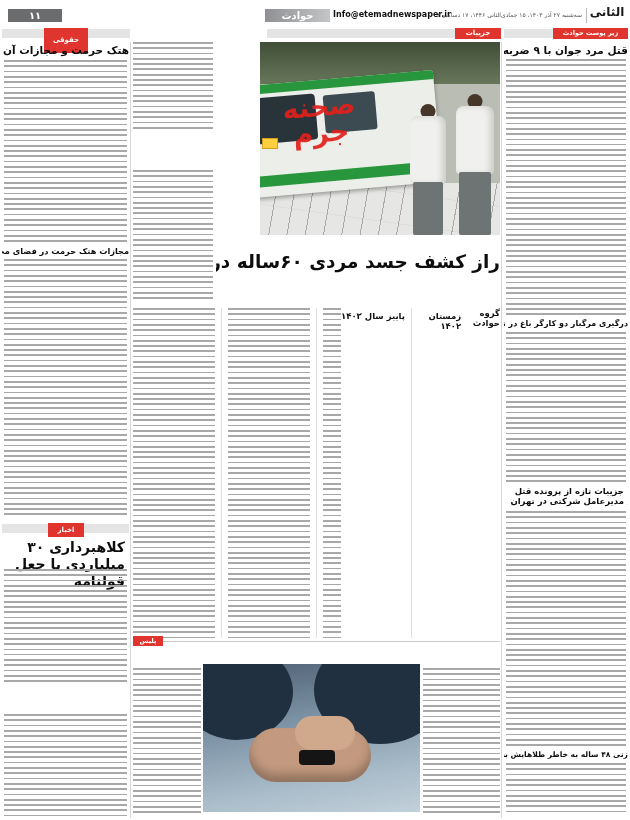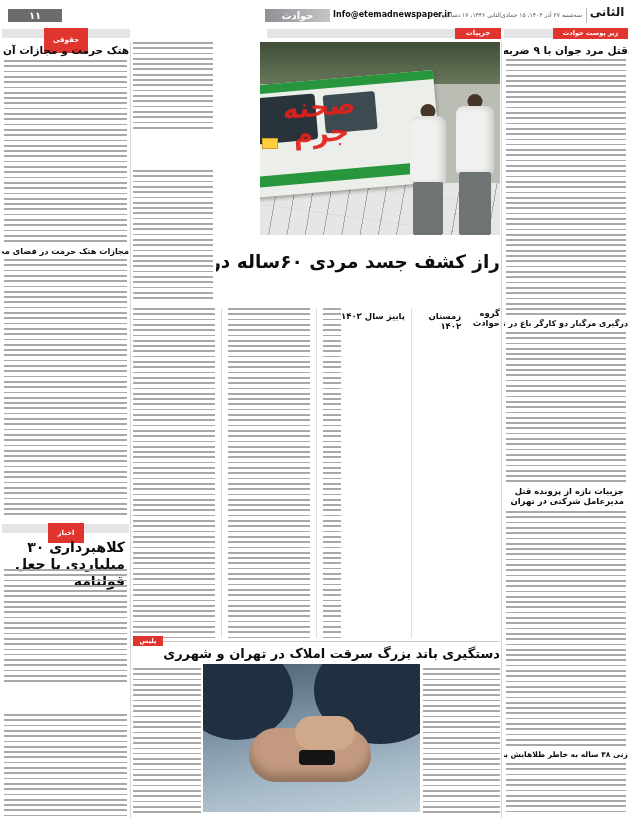--- a/index.html
+++ b/index.html
@@ -70,21 +70,21 @@
 
   <div class="abs vrule" style="left:130px;top:42px;height:776px"></div>
   <div class="abs vrule" style="left:501px;top:42px;height:776px"></div>
 
   <div class="abs hd nw" style="left:2px;top:44px;width:127px;font-size:10.5px">هتک حرمت و مجازات آن</div>
   <div class="abs ft" style="left:4px;top:60px;width:123px;height:183px"></div>
   <div class="abs hd nw" style="left:2px;top:246px;width:127px;font-size:8.2px">مجازات هتک حرمت در فضای مجازی</div>
   <div class="abs ft" style="left:4px;top:259px;width:123px;height:258px"></div>
 
   <div class="abs gstrip" style="left:2px;top:524px;width:127px;height:9px"></div>
-  <div class="abs redtab" style="left:48px;top:523px;width:36px;height:20px;font-size:7px">اخبار</div>
+  <div class="abs redtab" style="left:48px;top:523px;width:36px;height:14px;font-size:7px">اخبار</div>
   <div class="abs hd" style="left:6px;top:539px;width:119px;font-size:14px">کلاهبرداری ۳۰ میلیاردی با جعل قولنامه</div>
   <div class="abs ft" style="left:4px;top:569px;width:123px;height:116px"></div>
   <div class="abs ft" style="left:4px;top:714px;width:123px;height:102px"></div>
 
   <div class="abs hd nw" style="left:504px;top:44px;width:124px;font-size:10.5px">قتل مرد جوان با ۹ ضربه چاقو</div>
   <div class="abs ft" style="left:506px;top:59px;width:120px;height:257px"></div>
   <div class="abs hd nw" style="left:504px;top:319px;width:124px;font-size:8px">درگیری مرگبار دو کارگر باغ در نکا</div>
   <div class="abs ft" style="left:506px;top:332px;width:120px;height:150px"></div>
   <div class="abs hd" style="left:508px;top:486px;width:116px;font-size:8.5px">جزییات تازه از پرونده قتل مدیرعامل شرکتی در تهران</div>
   <div class="abs ft" style="left:506px;top:511px;width:120px;height:236px"></div>
@@ -134,21 +134,20 @@
     <div class="col">
       <div class="ft ftfill"></div>
     </div>
     <div class="col">
       <div class="ft ftfill"></div>
     </div>
   </div>
 
   <div class="abs hrule" style="left:133px;top:641px;width:367px"></div>
   <div class="abs redtab" style="left:133px;top:636px;width:30px;height:10px;font-size:6.5px">پلیس</div>
-  <div class="abs hd nw" style="left:133px;top:646px;width:367px;font-size:13px">دستگیری باند بزرگ سرقت املاک در تهران و شهرری</div>
 
   <div class="abs ft" style="left:423px;top:668px;width:77px;height:148px"></div>
   <div class="abs ft" style="left:133px;top:668px;width:68px;height:148px"></div>
 
   <div class="abs photo2" style="left:203px;top:664px;width:217px;height:148px">
     <div class="cop" style="left:-22px;top:-20px;width:112px;height:96px"></div>
     <div class="cop" style="right:-26px;top:-28px;width:132px;height:108px"></div>
     <div class="hands"></div>
     <div class="hands2"></div>
     <div class="cuff"></div>

